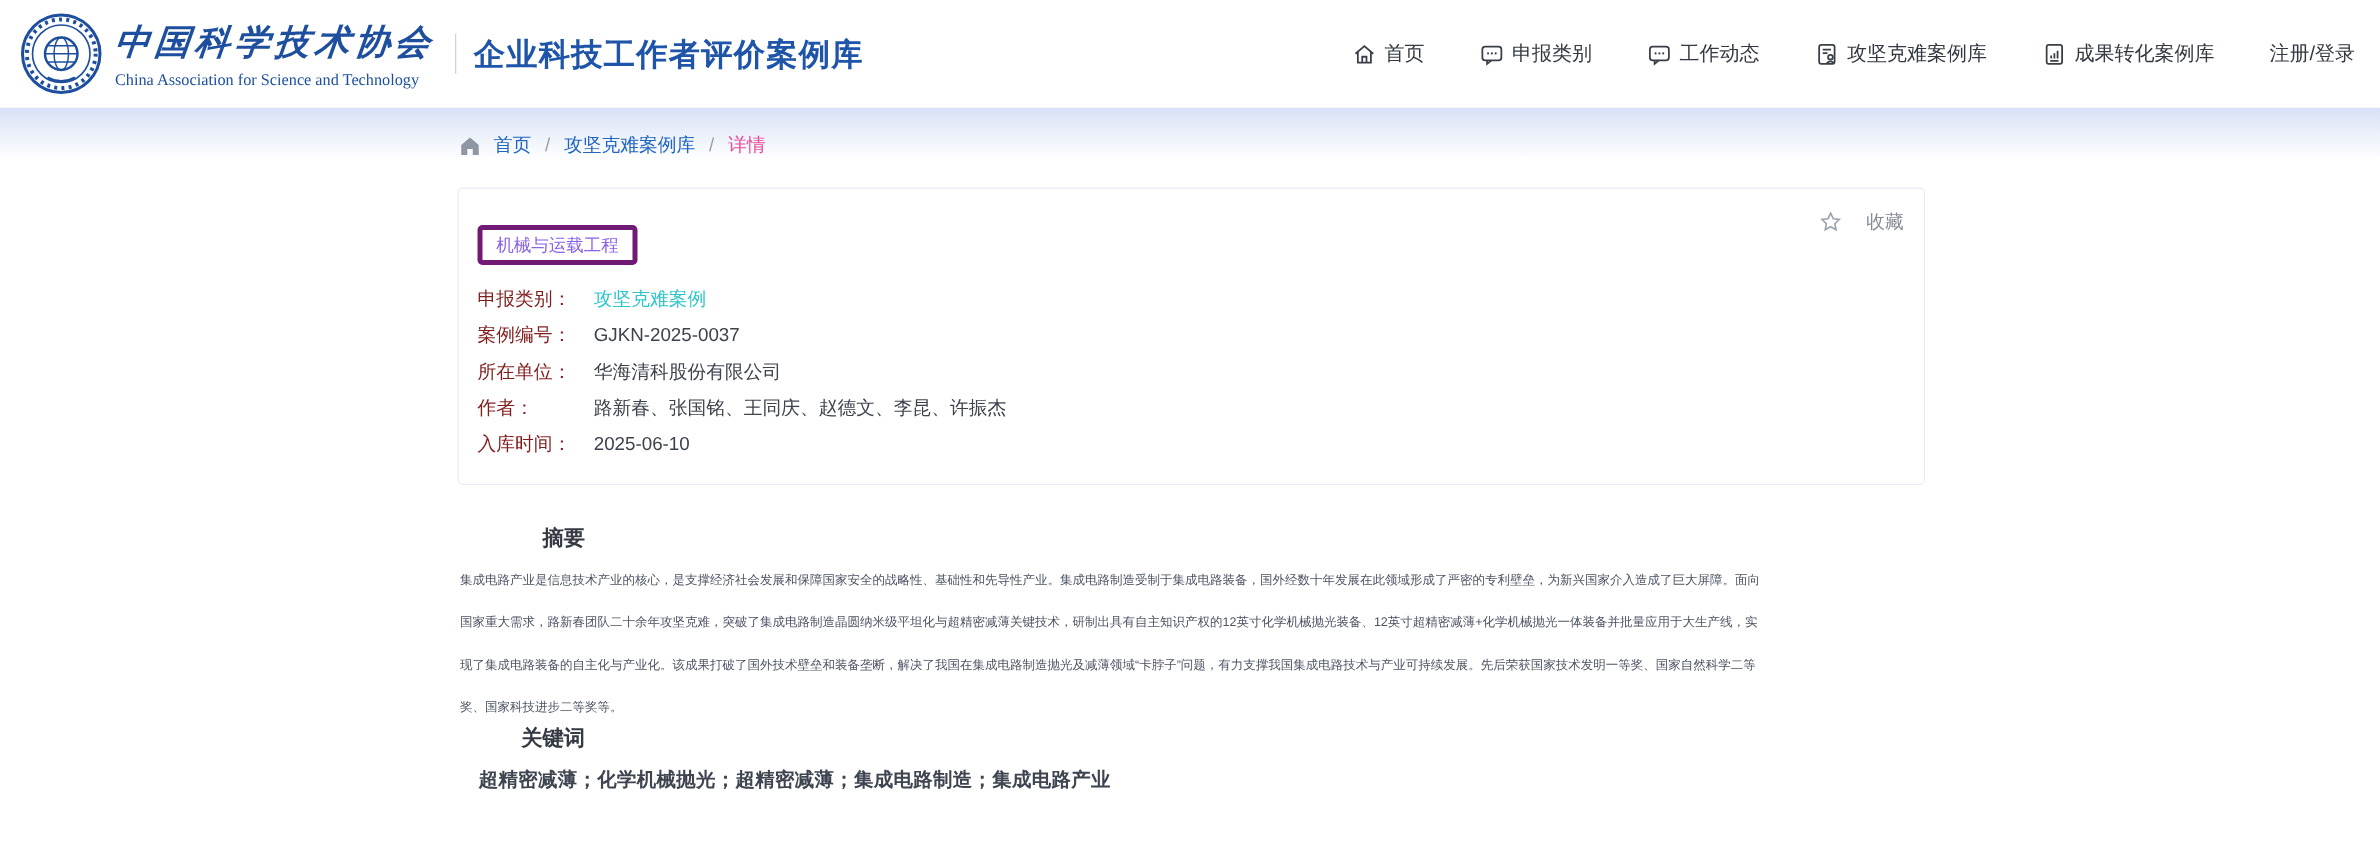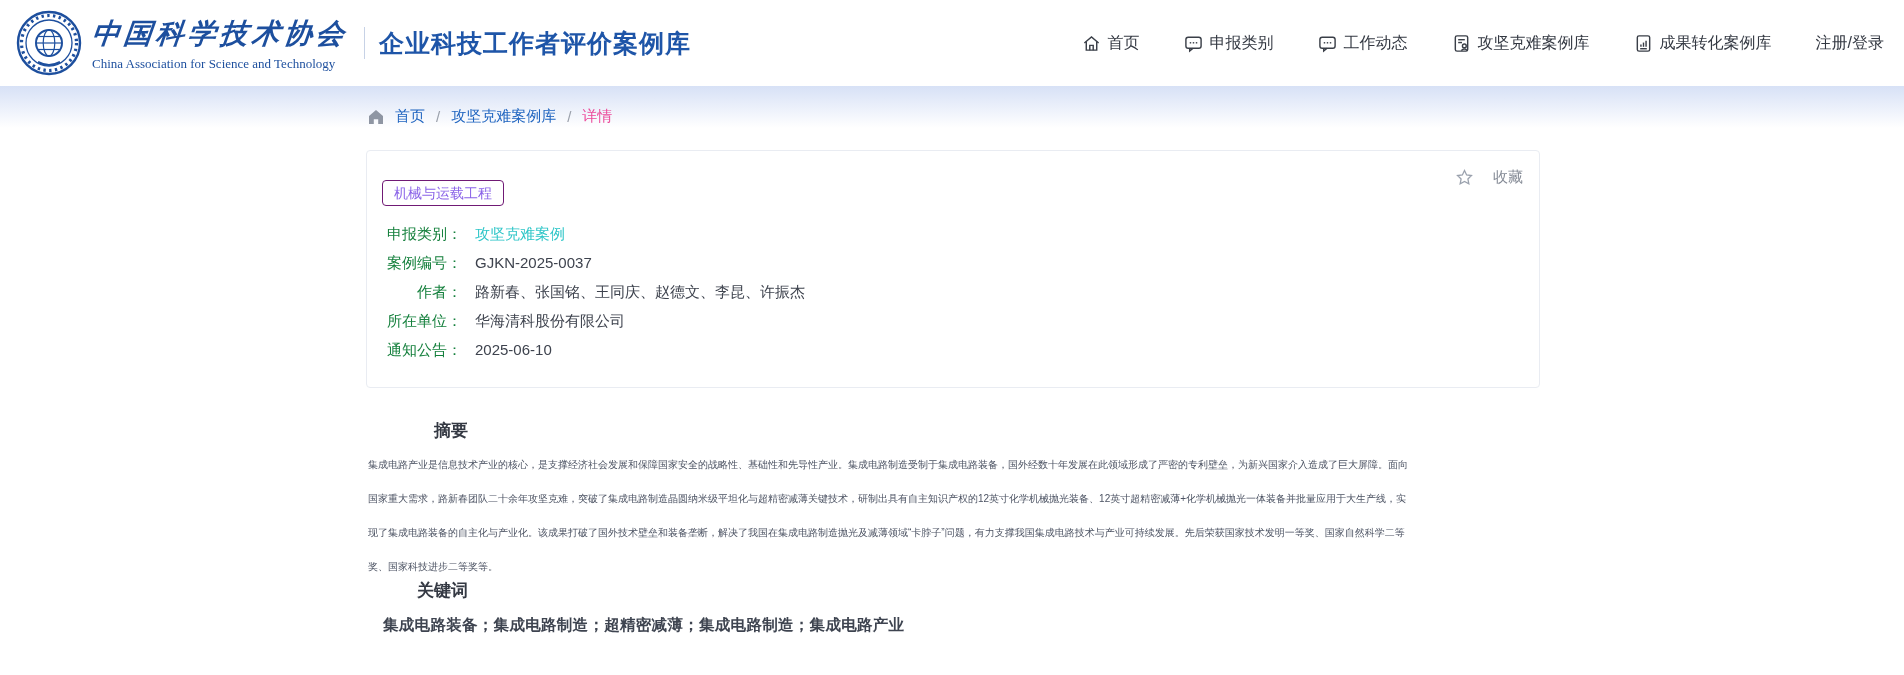--- a/index.html
+++ b/index.html
@@ -35,25 +35,25 @@
   .bc-sep { color:#9aa0ab; }
   .bc-current { color:#ec4899;text-align:center; }
   
   .card { position:absolute; top:150px; left:366px; width:1174px; height:238px;
     background:#fff; border:1px solid #e9ecf2; border-radius:4px; padding:16px 16px 18px 15px; }
   .case-title-row { display:flex; align-items:center; gap:9px; }
   .case-title { font-size:23px; font-weight:bold; color:#383d47; letter-spacing:0.5px; }
   .medal { margin-top:2px; }
   .favorite { position:absolute; top:17px; right:16px; display:flex; align-items:center; gap:20px;
     color:#858b96; font-size:15px; cursor:pointer; }
-  .tag { display:inline-block; margin-top:13px; color:#8a63e8; border:1px solid #701a75;
+  .tag { display:inline-block; margin-top:13px; color:#8a63e8; border:4px solid #701a75;
     border-radius:4px; padding:3px 11px; font-size:14px; line-height:18px; }
   .fields { margin-top:13px; }
   .field-row { display:flex; line-height:29px; font-size:15px; }
-  .field-label { width:80px; flex:none; text-align:right; color:#15803d; }
+  .field-label { width:80px; flex:none; text-align:left; color:#7f1d1d; }
   .field-value { margin-left:13px; color:#3e434e; }
   .field-value.teal { color:#2fc6c8; }
   
   .section { position:absolute; left:366px; width:1174px; display:flex; align-items:flex-start;flex-direction:column; }
   .section-abstract { top:414px; }
   .section-keywords { top:574px; }
   .sec-label { width:102px; flex:none; text-align:right; font-weight:bold; font-size:17px; color:#343943; line-height:34px; }
   .sec-text { margin-left:2px; width:1048px; font-size:10px; line-height:34px; color:#4c5363; }
   .kw-text { margin-left:17px; font-size:15.5px; line-height:34px; color:#3e4450; font-weight:600; letter-spacing:0.3px; }
 </style>
@@ -162,35 +162,35 @@
   <div class="fields">
     <div class="field-row">
       <span class="field-label">申报类别：</span>
       <span class="field-value teal">攻坚克难案例</span>
     </div>
     <div class="field-row">
       <span class="field-label">案例编号：</span>
       <span class="field-value">GJKN-2025-0037</span>
     </div>
     <div class="field-row">
+      <span class="field-label">所在单位：</span>
+      <span class="field-value">华海清科股份有限公司</span>
+    </div>
+    <div class="field-row">
       <span class="field-label">作者：</span>
       <span class="field-value">路新春、张国铭、王同庆、赵德文、李昆、许振杰</span>
     </div>
     <div class="field-row">
-      <span class="field-label">所在单位：</span>
-      <span class="field-value">华海清科股份有限公司</span>
-    </div>
-    <div class="field-row">
-      <span class="field-label">通知公告：</span>
+      <span class="field-label">入库时间：</span>
       <span class="field-value">2025-06-10</span>
     </div>
   </div>
 </div>
 
 <div class="section section-abstract">
   <span class="sec-label">摘要</span>
   <div class="sec-text">集成电路产业是信息技术产业的核心，是支撑经济社会发展和保障国家安全的战略性、基础性和先导性产业。集成电路制造受制于集成电路装备，国外经数十年发展在此领域形成了严密的专利壁垒，为新兴国家介入造成了巨大屏障。面向国家重大需求，路新春团队二十余年攻坚克难，突破了集成电路制造晶圆纳米级平坦化与超精密减薄关键技术，研制出具有自主知识产权的12英寸化学机械抛光装备、12英寸超精密减薄+化学机械抛光一体装备并批量应用于大生产线，实现了集成电路装备的自主化与产业化。该成果打破了国外技术壁垒和装备垄断，解决了我国在集成电路制造抛光及减薄领域“卡脖子”问题，有力支撑我国集成电路技术与产业可持续发展。先后荣获国家技术发明一等奖、国家自然科学二等奖、国家科技进步二等奖等。</div>
 </div>
 
 <div class="section section-keywords">
   <span class="sec-label">关键词</span>
-  <div class="kw-text">集成电路装备；集成电路制造；超精密减薄；集成电路制造；集成电路产业</div>
+  <div class="kw-text">超精密减薄；化学机械抛光；超精密减薄；集成电路制造；集成电路产业</div>
 </div>
 
 </body></html>

